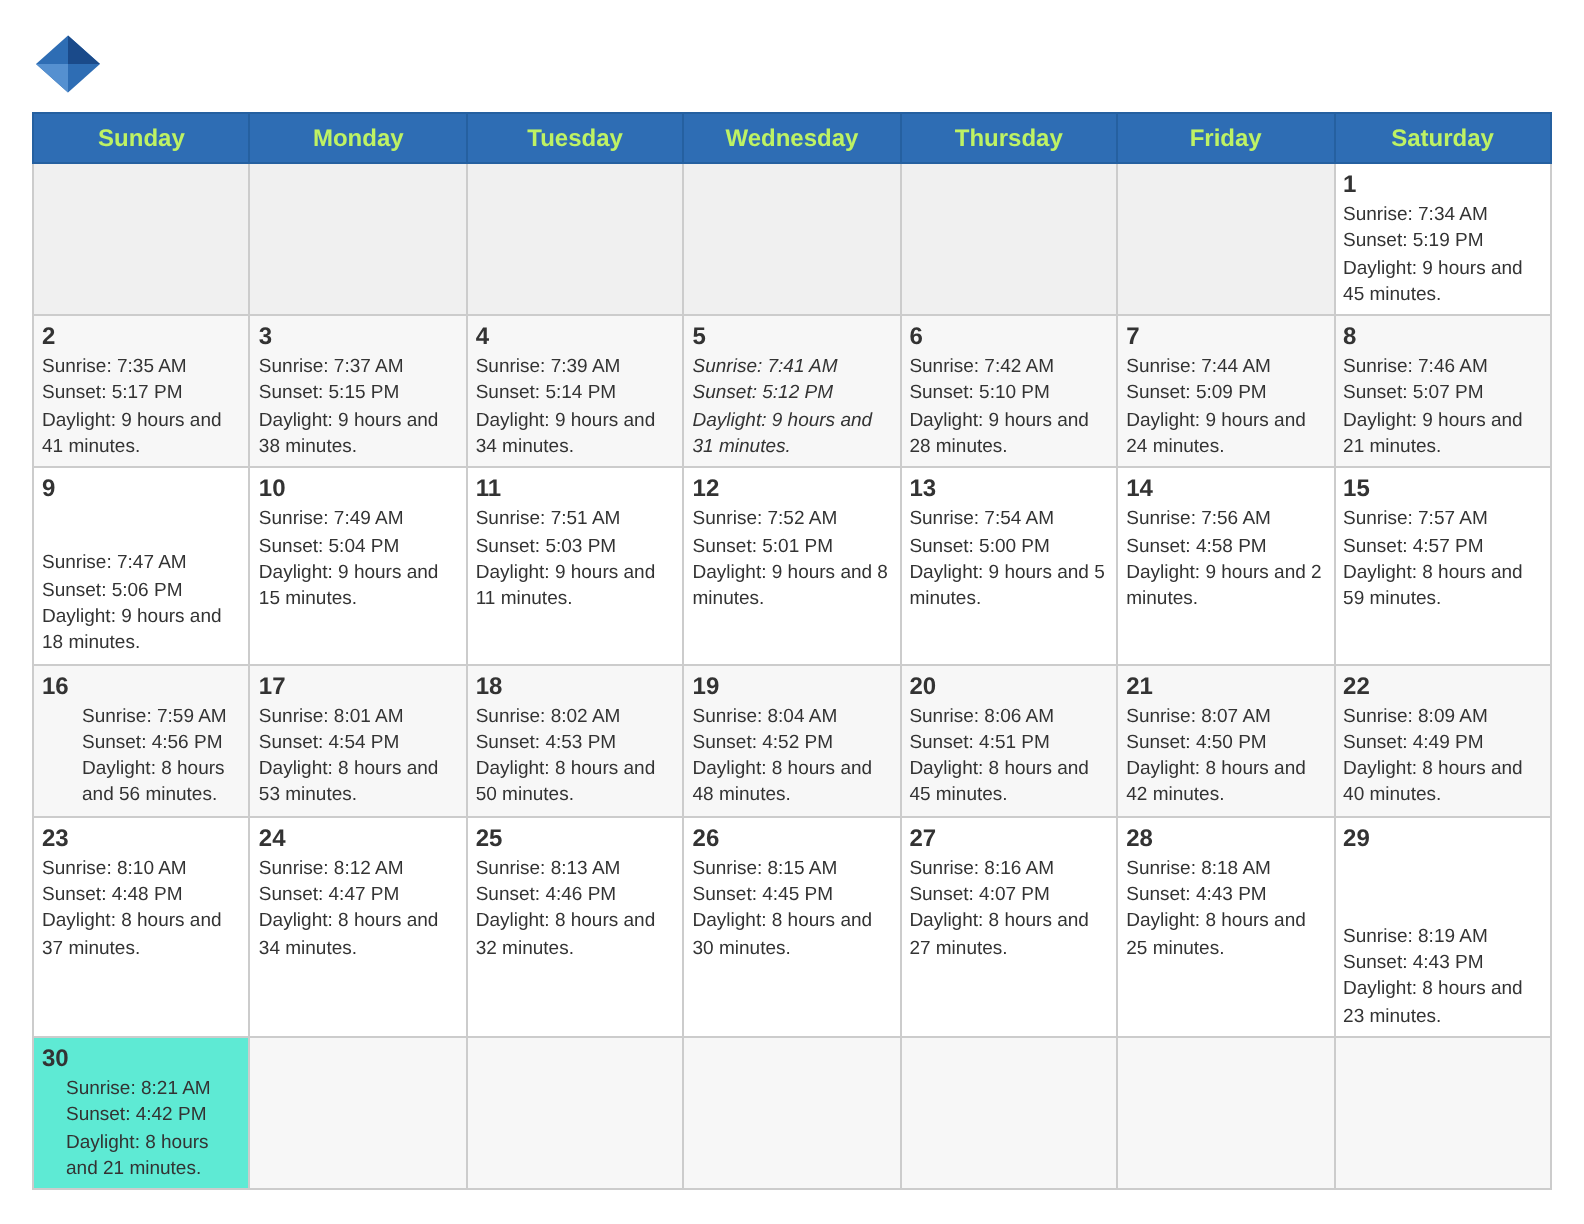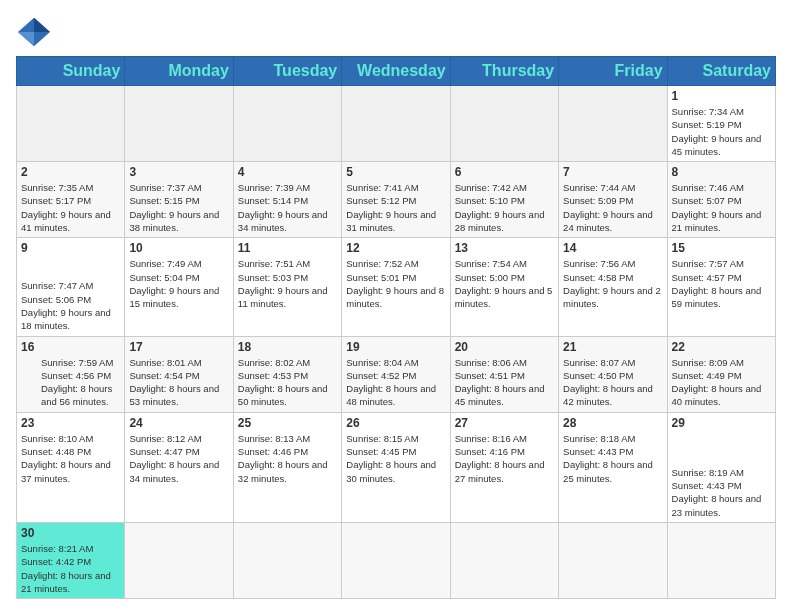--- a/index.html
+++ b/index.html
@@ -47,25 +47,25 @@
     }
     table {
       width: 100%;
       border-collapse: collapse;
       border: 1px solid #ccc;
     }
     thead tr {
       background-color: #2e6db4;
     }
     thead th {
-      color: #5eead4;
-      font-size: 16px;
+      color: #bef264;
+      font-size: 12px;
       font-weight: bold;
       padding: 5px 4px;
-      text-align: right;
+      text-align: center;
       border: 1px solid #2560a0;
     }
     tbody td {
       vertical-align: top;
       border: 1px solid #ccc;
       padding: 3px 4px;
       width: calc(100% / 7);
       min-height: 60px;
       font-size: 10px;
       color: #333;
@@ -157,21 +157,21 @@
 Daylight: 9 hours and 38 minutes.</div>
         </td>
         <td>
           <span class="day-number">4</span>
           <div class="day-info" style="white-space: pre-line;">Sunrise: 7:39 AM
 Sunset: 5:14 PM
 Daylight: 9 hours and 34 minutes.</div>
         </td>
         <td>
           <span class="day-number">5</span>
-          <div class="day-info" style="white-space: pre-line;">Sunrise: 7:41 AM
+          <div class="day-info" style="white-space: pre-line; font-style: italic;">Sunrise: 7:41 AM
 Sunset: 5:12 PM
 Daylight: 9 hours and 31 minutes.</div>
         </td>
         <td>
           <span class="day-number">6</span>
           <div class="day-info" style="white-space: pre-line;">Sunrise: 7:42 AM
 Sunset: 5:10 PM
 Daylight: 9 hours and 28 minutes.</div>
         </td>
         <td>
@@ -296,40 +296,40 @@
         </td>
         <td>
           <span class="day-number">26</span>
           <div class="day-info" style="white-space: pre-line;">Sunrise: 8:15 AM
 Sunset: 4:45 PM
 Daylight: 8 hours and 30 minutes.</div>
         </td>
         <td>
           <span class="day-number">27</span>
           <div class="day-info" style="white-space: pre-line;">Sunrise: 8:16 AM
-Sunset: 4:16 PM
+Sunset: 4:07 PM
 Daylight: 8 hours and 27 minutes.</div>
         </td>
         <td>
           <span class="day-number">28</span>
           <div class="day-info" style="white-space: pre-line;">Sunrise: 8:18 AM
 Sunset: 4:43 PM
 Daylight: 8 hours and 25 minutes.</div>
         </td>
         <td>
           <span class="day-number">29</span>
           <div class="day-info" style="white-space: pre-line; margin-top: 36px;">Sunrise: 8:19 AM
 Sunset: 4:43 PM
 Daylight: 8 hours and 23 minutes.</div>
         </td>
       </tr>
       <tr class="last-row">
         <td class="has-data">
           <span class="day-number">30</span>
-          <div class="day-info" style="white-space: pre-line;">Sunrise: 8:21 AM
+          <div class="day-info" style="white-space: pre-line; margin-left: 12px;">Sunrise: 8:21 AM
 Sunset: 4:42 PM
 Daylight: 8 hours and 21 minutes.</div>
         </td>
         <td class="empty"></td>
         <td class="empty"></td>
         <td class="empty"></td>
         <td class="empty"></td>
         <td class="empty"></td>
         <td class="empty"></td>
       </tr>

